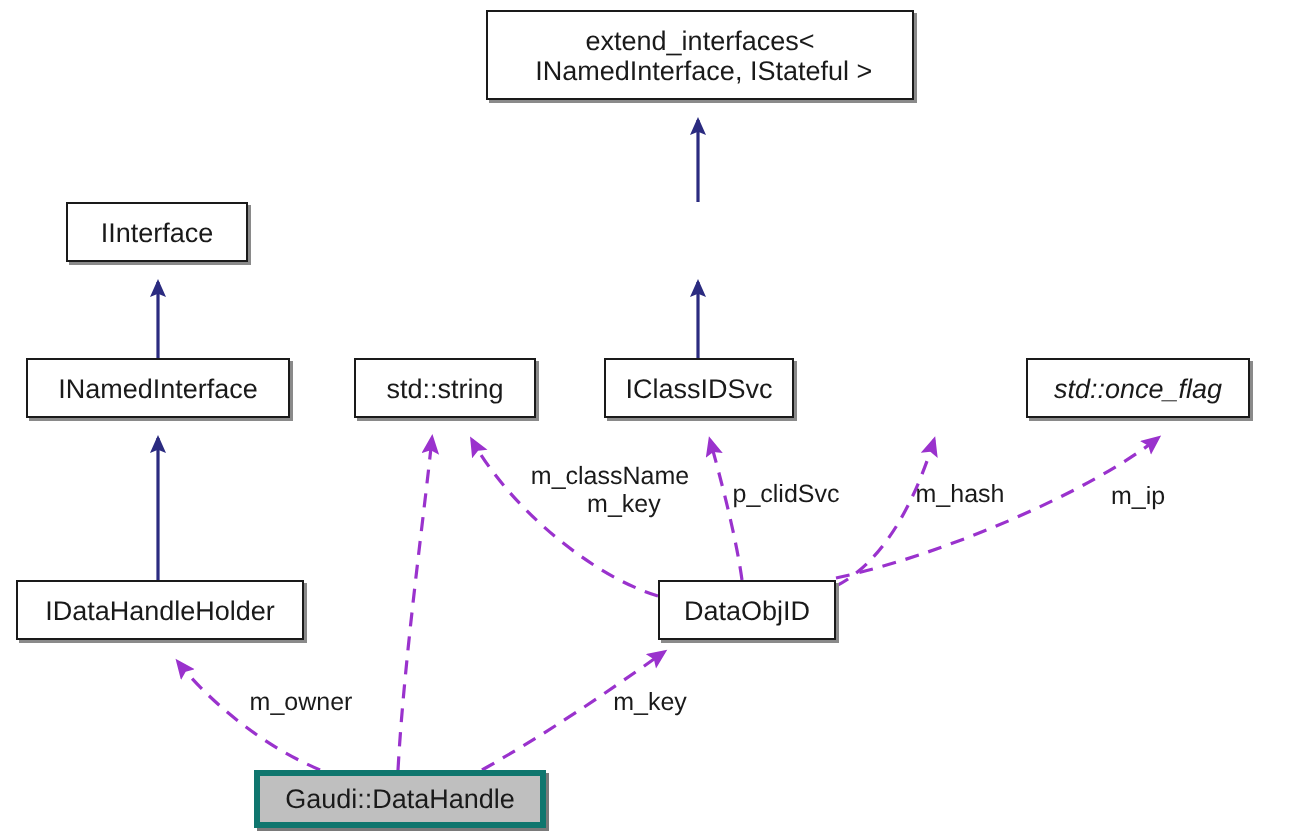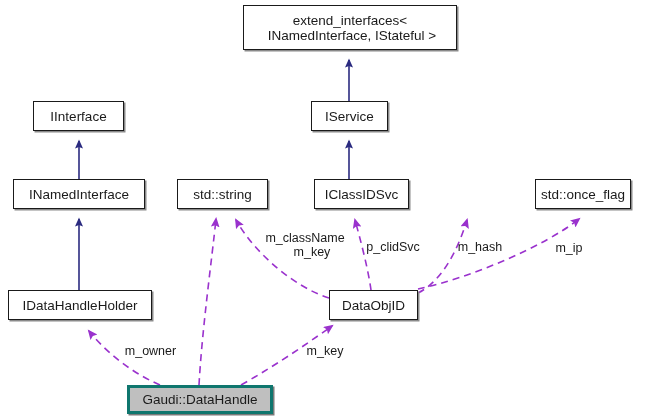--- a/index.html
+++ b/index.html
@@ -84,25 +84,24 @@
       <path d="M 329,298 C 296,288 255,254 236,220" marker-end="url(#arrow-purple)"></path>
       <path d="M 371,290 C 368,268 360,238 355,220" marker-end="url(#arrow-purple)"></path>
       <path d="M 418,293 C 444,280 459,246 467,220" marker-end="url(#arrow-purple)"></path>
       <path d="M 418,289 C 470,278 545,246 579,219" marker-end="url(#arrow-purple)"></path>
     </g>
   </svg>
 
   <div class="node" style="left: 243px; top: 5px; width: 214px; height: 45px;">extend_interfaces&lt;
  INamedInterface, IStateful &gt;</div>
   <div class="node" style="left: 33px; top: 101px; width: 91px; height: 30px;">IInterface</div>
-  <div class="node" style="left: 311px; top: 101px; width: 77px; height: 30px;">IService</div>
   <div class="node" style="left: 13px; top: 179px; width: 132px; height: 30px;">INamedInterface</div>
   <div class="node" style="left: 177px; top: 179px; width: 91px; height: 30px;">std::string</div>
-  <div class="node" style="left: 302px; top: 179px; width: 95px; height: 30px; margin-left: 12px;">IClassIDSvc</div>
-  <div class="node" style="left: 535px; top: 179px; width: 96px; height: 30px;">std::once_flag</div>
+  <div class="node" style="left: 302px; top: 179px; width: 95px; height: 30px;">IClassIDSvc</div>
+  <div class="node" style="left: 513px; top: 179px; width: 112px; height: 30px; font-style: italic;">std::once_flag</div>
   <div class="node" style="left: 8px; top: 290px; width: 144px; height: 30px;">IDataHandleHolder</div>
   <div class="node" style="left: 329px; top: 290px; width: 89px; height: 30px;">DataObjID</div>
   <div class="node highlight" style="left: 127px; top: 385px; width: 146px; height: 29px;">Gaudi::DataHandle</div>
 
   <div class="edge-label" style="left: 257px; top: 231px; width: 96px;">m_className
     m_key</div>
   <div class="edge-label" style="left: 362px; top: 240px; width: 62px;">p_clidSvc</div>
   <div class="edge-label" style="left: 454px; top: 240px; width: 52px;">m_hash</div>
   <div class="edge-label" style="left: 552px; top: 241px; width: 34px;">m_ip</div>
   <div class="edge-label" style="left: 119px; top: 344px; width: 63px;">m_owner</div>

